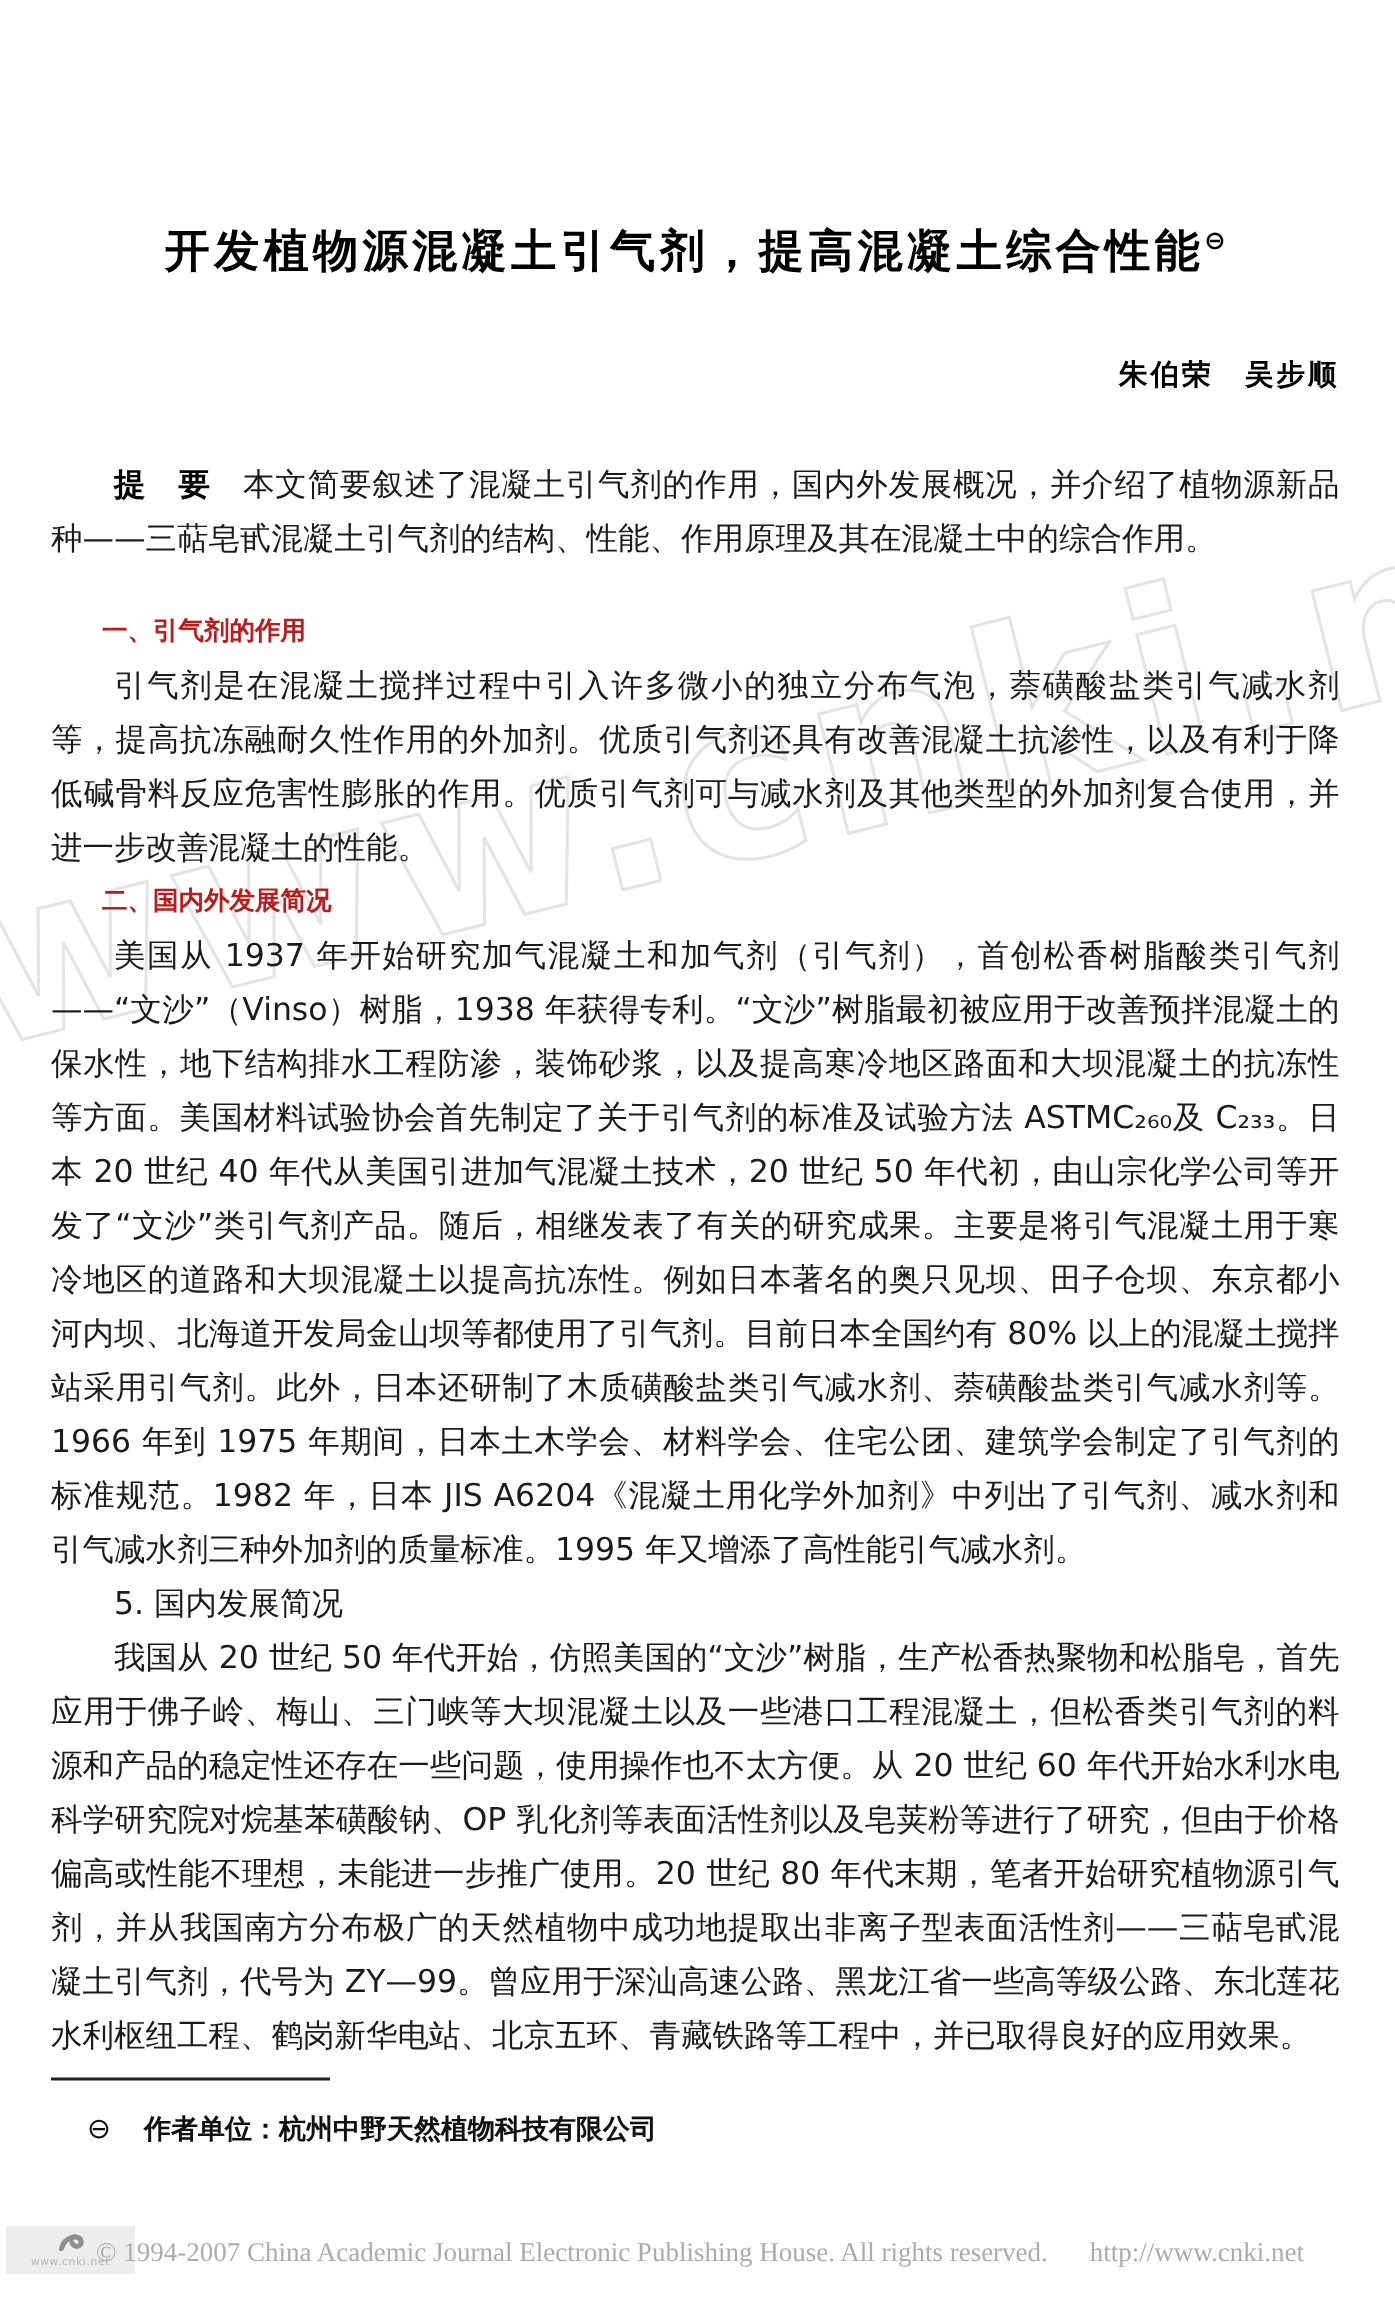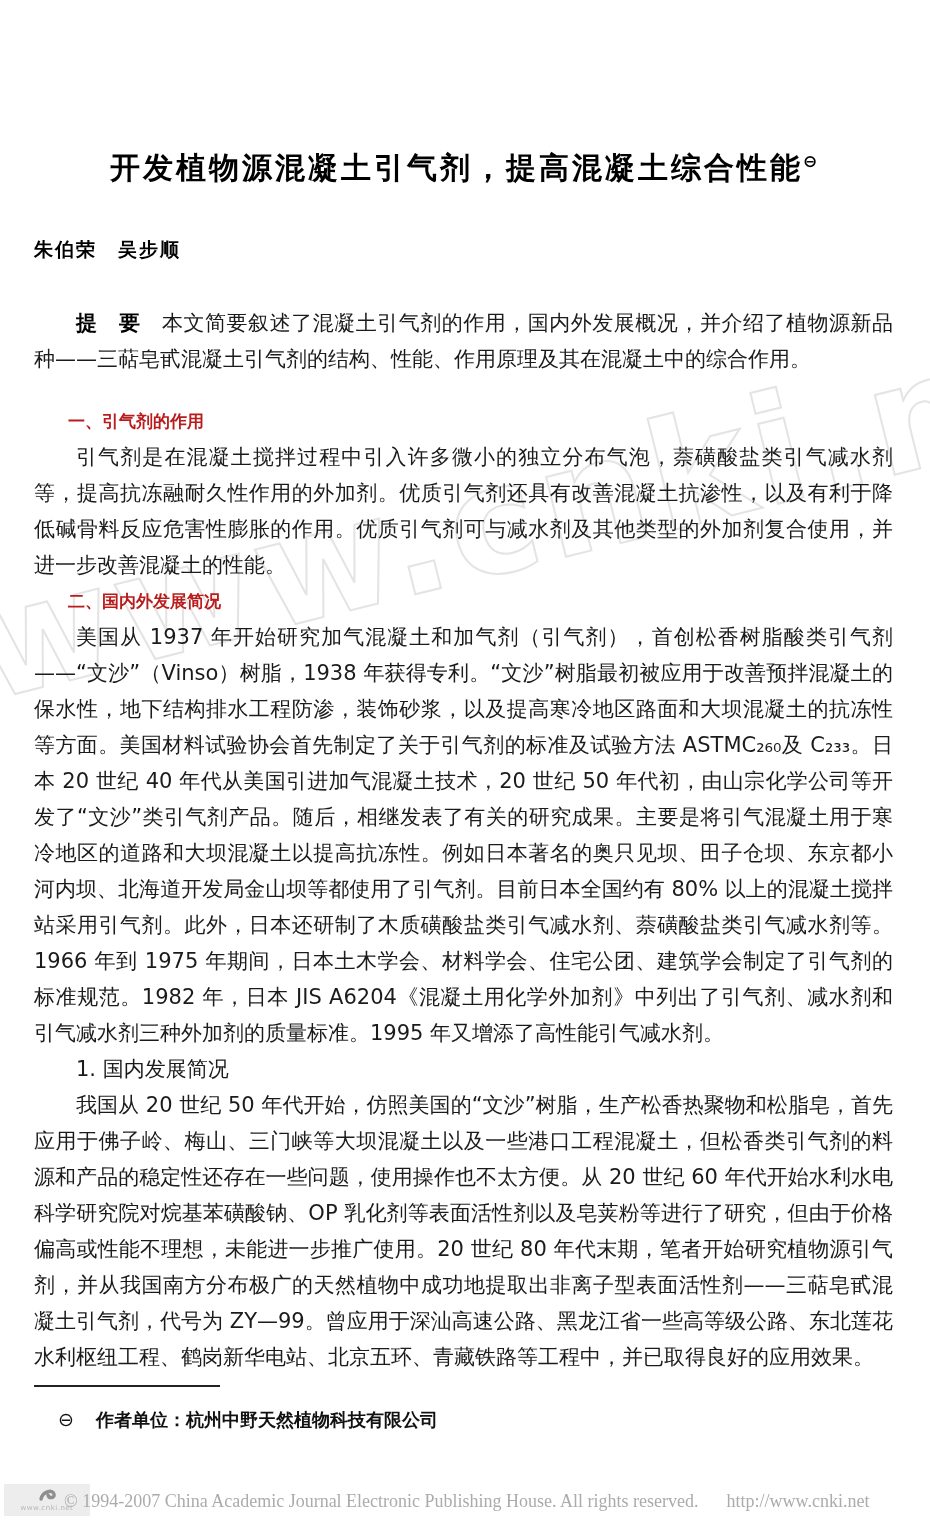--- a/index.html
+++ b/index.html
@@ -43,21 +43,21 @@
     letter-spacing:3px;
     color:#000;
     line-height:46px;
   }
   .title .sup{
     font-size:17px;
     vertical-align:super;
     letter-spacing:0;
   }
   .authors{
-    text-align:left;
+    text-align:right;
     font-size:19px;
     font-weight:bold;
     margin-top:46px;
     letter-spacing:2px;
     color:#000;
   }
   .doc-body{
     margin-top:42px;
     font-size:21px;
     line-height:36px;
@@ -157,21 +157,21 @@
 
     <p class="abstract"><span class="lbl">提　要</span>　<span>本文简要叙述了混凝土引气剂的作用，国内外发展概况，并介绍了植物源新品种——三萜皂甙混凝土引气剂的结构、性能、作用原理及其在混凝土中的综合作用。</span></p>
 
 
     <h2 class="h2 gap">一、引气剂的作用</h2>
     <p class="para">引气剂是在混凝土搅拌过程中引入许多微小的独立分布气泡，萘磺酸盐类引气减水剂等，提高抗冻融耐久性作用的外加剂。优质引气剂还具有改善混凝土抗渗性，以及有利于降低碱骨料反应危害性膨胀的作用。优质引气剂可与减水剂及其他类型的外加剂复合使用，并进一步改善混凝土的性能。</p>
 
     <h2 class="h2">二、国内外发展简况</h2>
     <p class="para">美国从 1937 年开始研究加气混凝土和加气剂（引气剂），首创松香树脂酸类引气剂——“文沙”（Vinso）树脂，1938 年获得专利。“文沙”树脂最初被应用于改善预拌混凝土的保水性，地下结构排水工程防渗，装饰砂浆，以及提高寒冷地区路面和大坝混凝土的抗冻性等方面。美国材料试验协会首先制定了关于引气剂的标准及试验方法 ASTMC₂₆₀及 C₂₃₃。日本 20 世纪 40 年代从美国引进加气混凝土技术，20 世纪 50 年代初，由山宗化学公司等开发了“文沙”类引气剂产品。随后，相继发表了有关的研究成果。主要是将引气混凝土用于寒冷地区的道路和大坝混凝土以提高抗冻性。例如日本著名的奥只见坝、田子仓坝、东京都小河内坝、北海道开发局金山坝等都使用了引气剂。目前日本全国约有 80% 以上的混凝土搅拌站采用引气剂。此外，日本还研制了木质磺酸盐类引气减水剂、萘磺酸盐类引气减水剂等。1966 年到 1975 年期间，日本土木学会、材料学会、住宅公团、建筑学会制定了引气剂的标准规范。1982 年，日本 JIS A6204《混凝土用化学外加剂》中列出了引气剂、减水剂和引气减水剂三种外加剂的质量标准。1995 年又增添了高性能引气减水剂。</p>
 
-    <h3 class="h3">1. 国内发展简况</h3>
+    <h3 class="h3">5. 国内发展简况</h3>
     <p class="para">我国从 20 世纪 50 年代开始，仿照美国的“文沙”树脂，生产松香热聚物和松脂皂，首先应用于佛子岭、梅山、三门峡等大坝混凝土以及一些港口工程混凝土，但松香类引气剂的料源和产品的稳定性还存在一些问题，使用操作也不太方便。从 20 世纪 60 年代开始水利水电科学研究院对烷基苯磺酸钠、OP 乳化剂等表面活性剂以及皂荚粉等进行了研究，但由于价格偏高或性能不理想，未能进一步推广使用。20 世纪 80 年代末期，笔者开始研究植物源引气剂，并从我国南方分布极广的天然植物中成功地提取出非离子型表面活性剂——三萜皂甙混凝土引气剂，代号为 ZY—99。曾应用于深汕高速公路、黑龙江省一些高等级公路、东北莲花水利枢纽工程、鹤岗新华电站、北京五环、青藏铁路等工程中，并已取得良好的应用效果。</p>
 
 
     <div class="footnote-area">
       <hr class="foot-rule">
       <p class="footnote"><span class="mark">⊖</span><span>作者单位：杭州中野天然植物科技有限公司</span></p>
     </div>
 
   </div>
 

